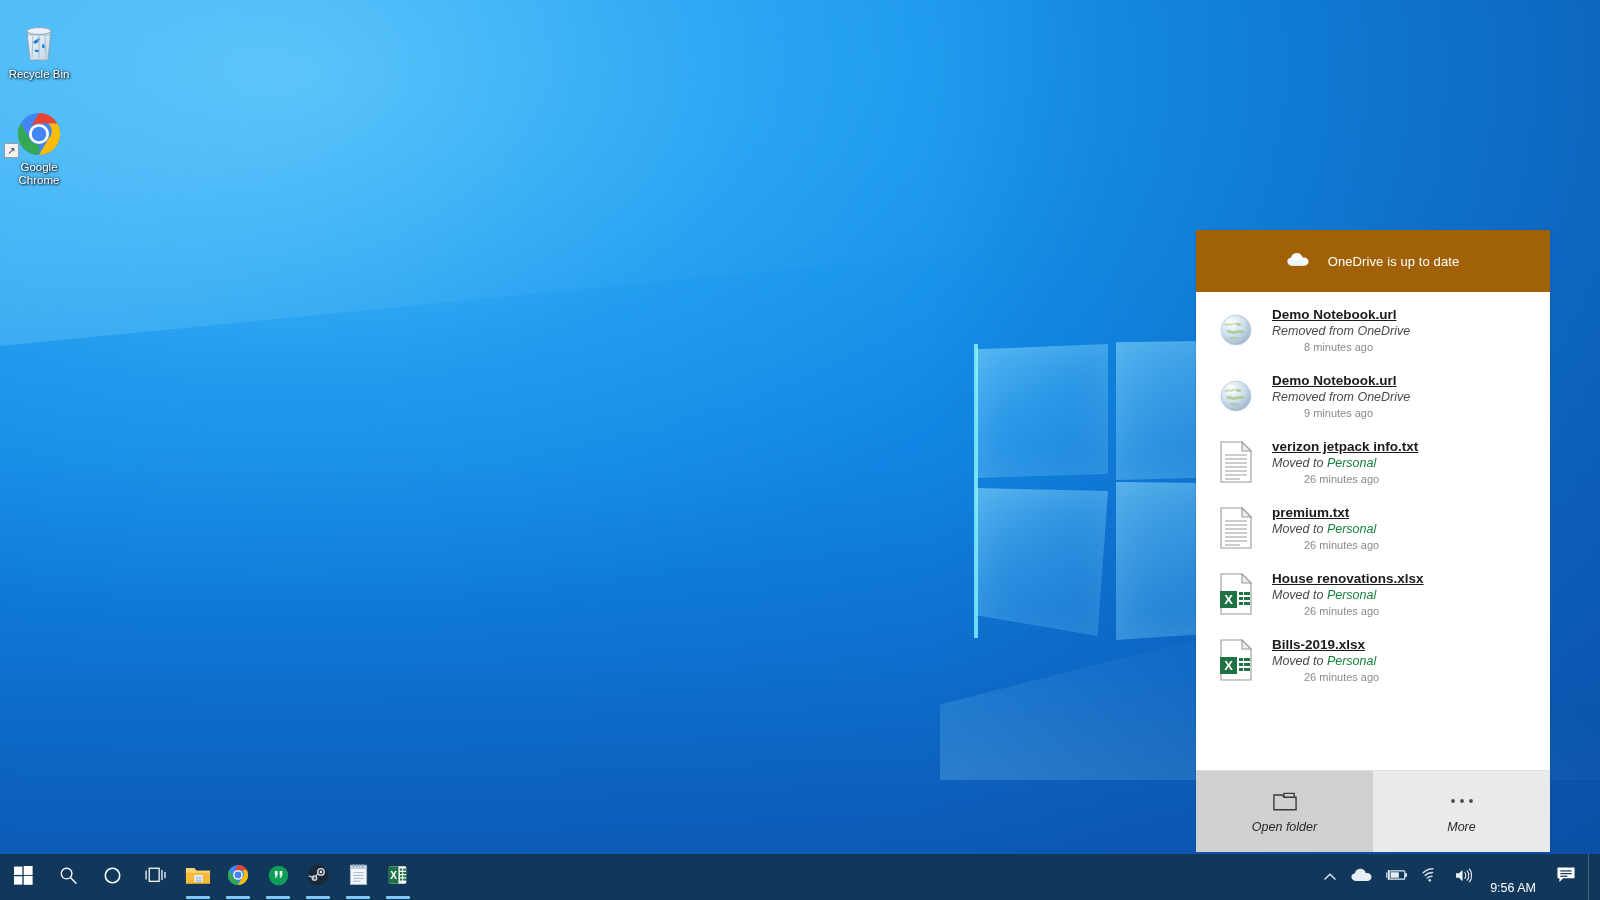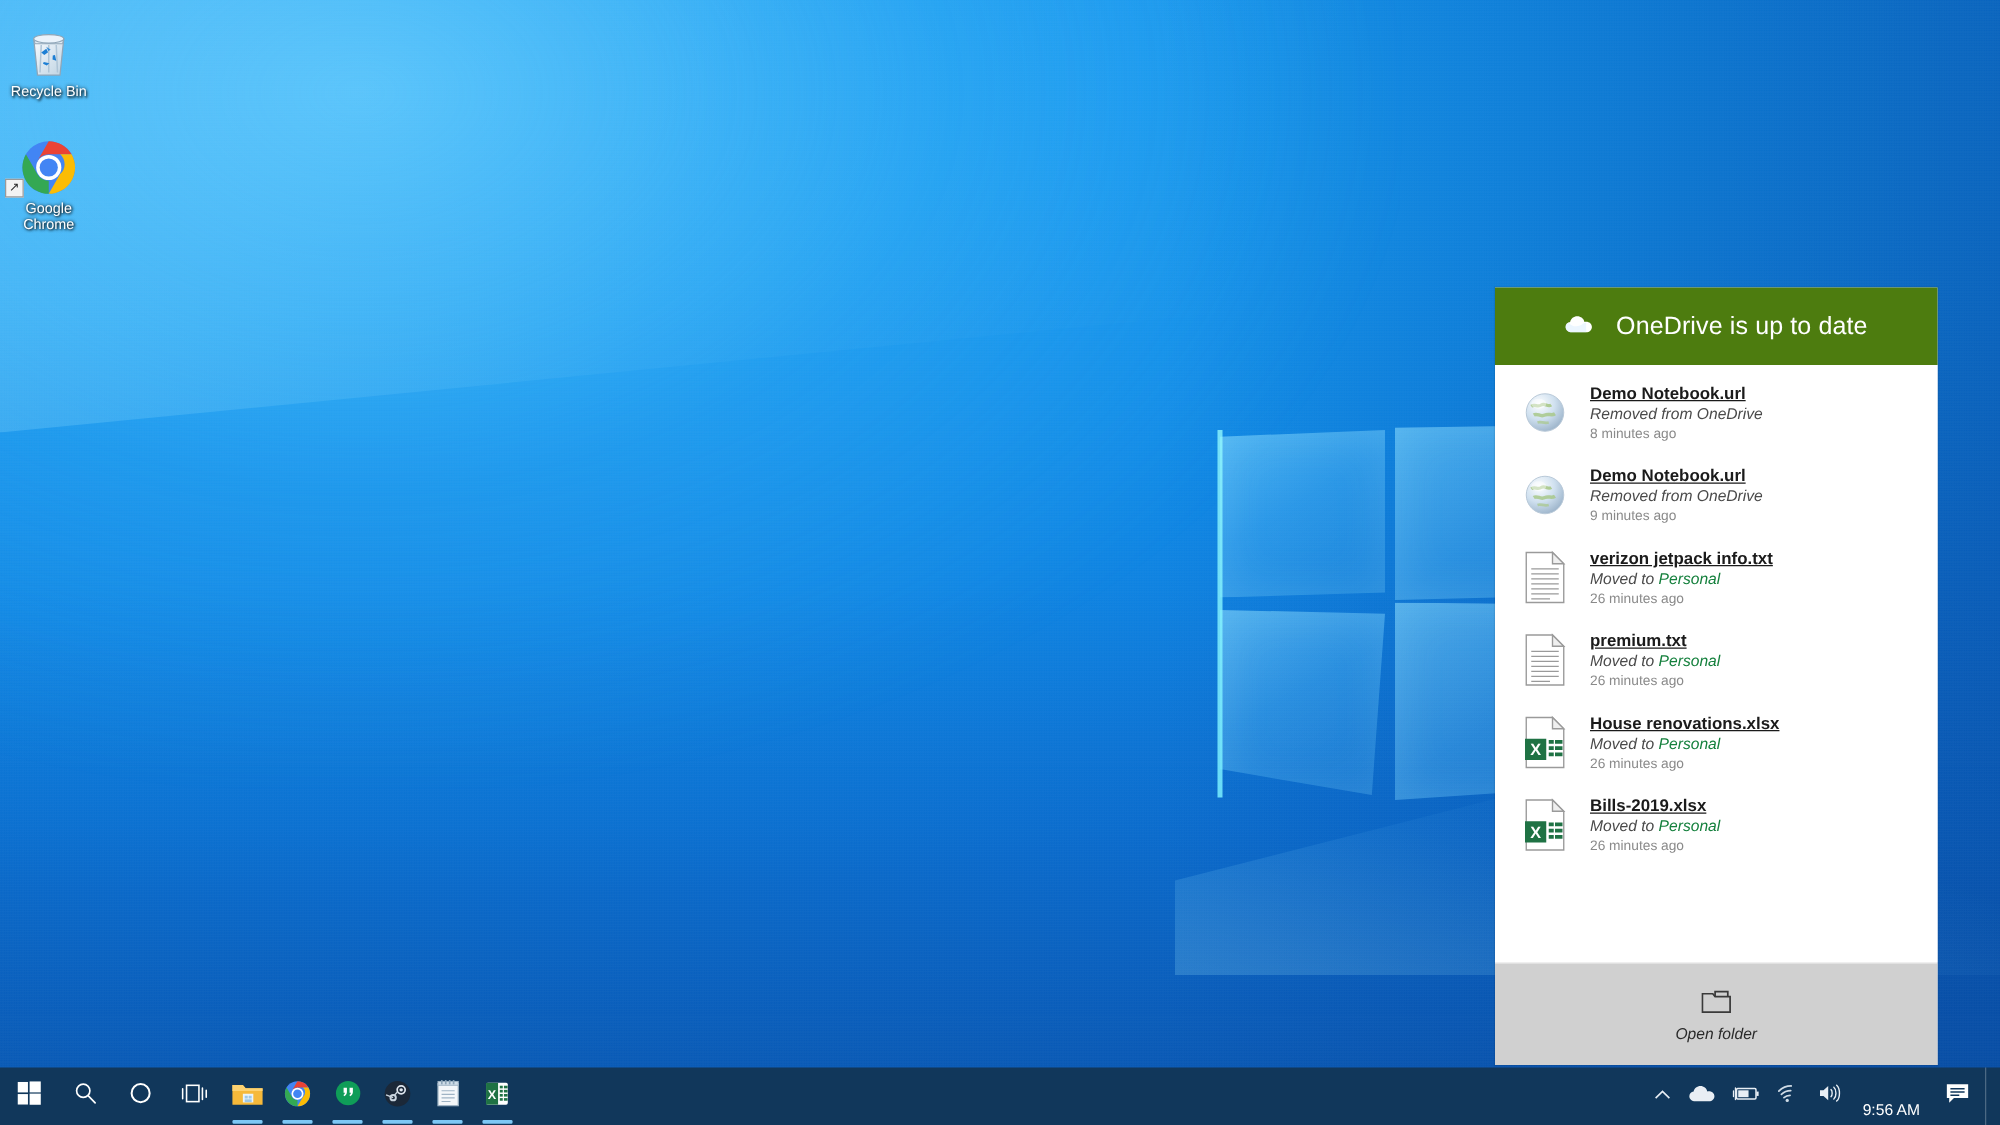--- a/index.html
+++ b/index.html
@@ -83,36 +83,36 @@
     font-size:10px; color:#2b2b2b; line-height:1;
   }
 
   
   #onedrive-panel {
     position:absolute; left:1196px; top:230px; width:354px; height:622px;
     background:#ffffff; box-shadow:0 0 0 1px rgba(0,0,0,.07);
     display:flex; flex-direction:column;
   }
   #od-header {
-    height:62px; background:#4d7c0f; color:#fff;
+    height:62px; background:#a16207; color:#fff;
     display:flex; align-items:center; justify-content:center; gap:19px;
-    font-size:20px; letter-spacing:.1px;
+    font-size:13px; letter-spacing:.1px;
   }
   .od-cloud { display:block; }
   #od-list { flex:1; overflow:hidden; padding-top:6px; background:#fff; }
   .od-item {
     display:flex; align-items:flex-start; gap:14px;
     padding:6px 14px 6px 18px; height:66px; cursor:default;
   }
   .od-ico { width:44px; height:52px; flex:0 0 44px; display:flex; align-items:center; justify-content:center; }
   .od-txt { padding-top:2px; min-width:0; }
   .od-name { font-size:13.5px; font-weight:bold; color:#1b1b1b; line-height:17px; white-space:nowrap;text-decoration:underline; }
   .od-sub  { font-size:12.5px; color:#4a4a4a; line-height:17px; white-space:nowrap;font-style:italic; }
   .od-sub .lnk { color:#15803d; }
-  .od-time { font-size:11px; color:#8a8a8a; line-height:15px; white-space:nowrap; }
+  .od-time { font-size:11px; color:#8a8a8a; line-height:15px; white-space:nowrap;margin-left:32px; }
 
   #od-footer {
     height:82px; background:#eaeaea; display:flex; border-top:1px solid #e0e0e0;font-style:italic;
   }
   .od-btn {
     flex:1; display:flex; flex-direction:column; align-items:center; justify-content:center;
     gap:7px; cursor:default; color:#2a2a2a;
   }
   .od-btn .bi { height:24px; display:flex; align-items:center; justify-content:center; }
   .od-btn .bl { font-size:12.5px; line-height:14px; }
@@ -360,20 +360,30 @@
   <div id="od-footer">
     <div class="od-btn hover">
       <span class="bi">
         <svg width="24" height="20" viewBox="0 0 26 21">
           <path d="M1 4 L10 4 L12 6.5 L25 6.5 L25 20 L1 20 Z" fill="none" stroke="#3a3a3a" stroke-width="1.5"></path>
           <path d="M12 6.5 L12 2.2 L23 2.2 L23 6.5" fill="none" stroke="#3a3a3a" stroke-width="1.5"></path>
         </svg>
       </span>
       <span class="bl">Open folder</span>
     </div>
+    <div class="od-btn">
+      <span class="bi">
+        <svg width="26" height="8" viewBox="0 0 26 8">
+          <circle cx="4" cy="4" r="1.9" fill="#4a4a4a"></circle>
+          <circle cx="13" cy="4" r="1.9" fill="#4a4a4a"></circle>
+          <circle cx="22" cy="4" r="1.9" fill="#4a4a4a"></circle>
+        </svg>
+      </span>
+      <span class="bl">More</span>
+    </div>
   </div>
 </div>
 
 <div id="taskbar">
   <div id="tb-left">
 
     <div class="tb-btn" id="tb-start">
       <span>
         <svg width="19" height="19" viewBox="0 0 20 20">
           <rect x="0" y="0.6" width="8.8" height="8.8" fill="#fff"></rect>

